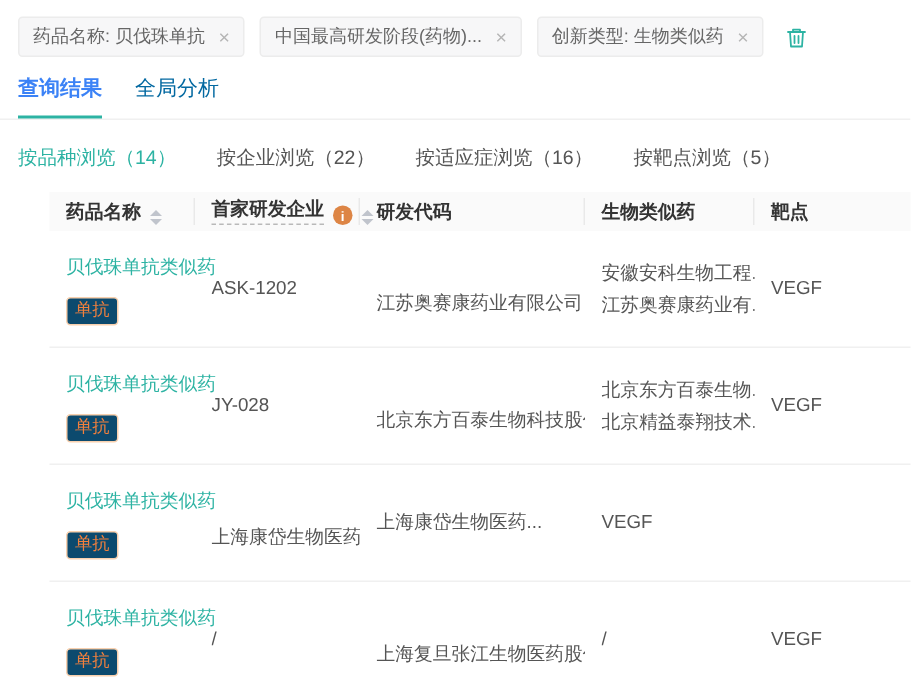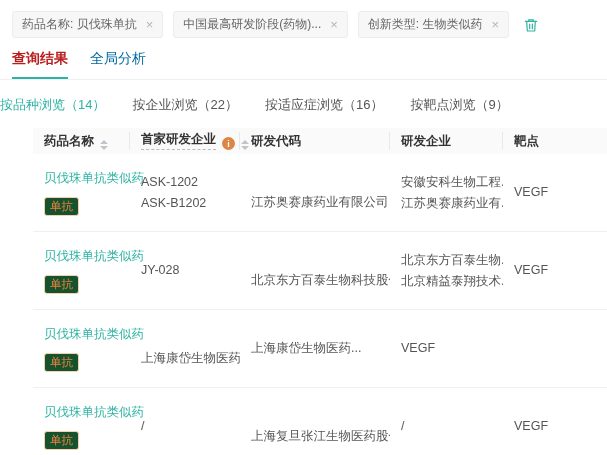--- a/index.html
+++ b/index.html
@@ -32,25 +32,25 @@
 
   
   .tab-bar {
     display: flex; gap: 22px; margin-top: 12px; padding-left: 12px;
     border-bottom: 1px solid #f0f0f0;
   }
   .tab {
     font-size: 14px; padding-bottom: 9px; cursor: pointer; color: #0369a1;
     border-bottom: 2px solid transparent;
   }
-  .tab.active { color: #b91c1c; font-weight: bold; border-bottom-color: #2db3a3; }
+  .tab.active { color: #3b82f6; font-weight: bold; border-bottom-color: #2db3a3; }
 
   
   .subtab-bar {
-    display: flex; gap: 27px; margin-top: 16px; 
+    display: flex; gap: 27px; margin-top: 16px; padding-left: 12px;
   }
   .subtab { font-size: 13px; color: #555; cursor: pointer; white-space: nowrap; }
   .subtab.active { color: #2db3a3; }
 
   
   .table-wrap { margin: 14px 0 0 33px; width: 640px; }
   .thead {
     display: grid; grid-template-columns: 97px 110px 150px 113px 1fr;
     background: #fafafa; height: 26px; align-items: center;
     font-size: 12.5px; font-weight: bold; color: #333;
@@ -77,21 +77,21 @@
   .row {
     display: grid; grid-template-columns: 97px 110px 150px 113px 1fr;
     height: 78px; align-items: center;
     border-bottom: 1px solid #f0f0f0;
     font-size: 12.5px; color: #555;
   }
   .cell { padding-left: 11px; line-height: 21px; }
   .drug-link { color: #2db3a3; cursor: pointer; white-space: nowrap; display: block; margin-bottom: 7px; }
   .badge {
     display: inline-block; font-size: 11.5px; color: #f2803d;
-    background: #14532d; border: 1px solid #f8d0ae; border-radius: 3px;
+    background: #0c4a6e; border: 1px solid #f8d0ae; border-radius: 3px;
     padding: 1px 5px; line-height: 15px;
   }
   .code-line, .dev-line { white-space: nowrap; overflow: hidden; }
   .first-dev { white-space: nowrap; overflow: hidden; margin-top: 20px; }
 </style>
 </head>
 <body>
 
 <div class="filter-bar">
   <span class="filter-tag">
@@ -118,21 +118,21 @@
 
 <div class="tab-bar">
   <div class="tab active">查询结果</div>
   <div class="tab">全局分析</div>
 </div>
 
 <div class="subtab-bar">
   <div class="subtab active">按品种浏览（14）</div>
   <div class="subtab">按企业浏览（22）</div>
   <div class="subtab">按适应症浏览（16）</div>
-  <div class="subtab">按靶点浏览（9）</div>
+  <div class="subtab">按靶点浏览（5）</div>
 </div>
 
 <div class="table-wrap">
   <div class="thead">
     <div class="th">
       <span class="label">药品名称</span>
       <span class="sorter">
           <i class="caret-up"></i>
           <i class="caret-down"></i>
         </span>
@@ -142,35 +142,34 @@
       <span class="info-icon">i</span>
       <span class="sorter">
           <i class="caret-up"></i>
           <i class="caret-down"></i>
         </span>
     </div>
     <div class="th">
       <span class="label">研发代码</span>
     </div>
     <div class="th">
-      <span class="label">研发企业</span>
+      <span class="label">生物类似药</span>
     </div>
     <div class="th">
       <span class="label">靶点</span>
     </div>
   </div>
   <div id="table-body">
   <div class="row">
     <div class="cell">
       <a class="drug-link">贝伐珠单抗类似药</a>
       <span class="badge">单抗</span>
     </div>
     <div class="cell">
           <div class="code-line">ASK-1202</div>
-          <div class="code-line">ASK-B1202</div>
         </div>
     <div class="cell">
       <div class="first-dev">江苏奥赛康药业有限公司</div>
     </div>
     <div class="cell">
           <div class="dev-line">安徽安科生物工程...</div>
           <div class="dev-line">江苏奥赛康药业有...</div>
         </div>
     <div class="cell">VEGF</div>
   </div>

